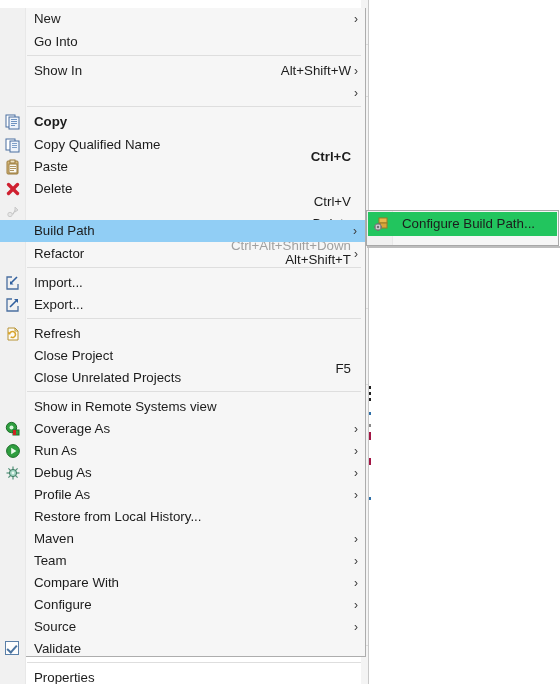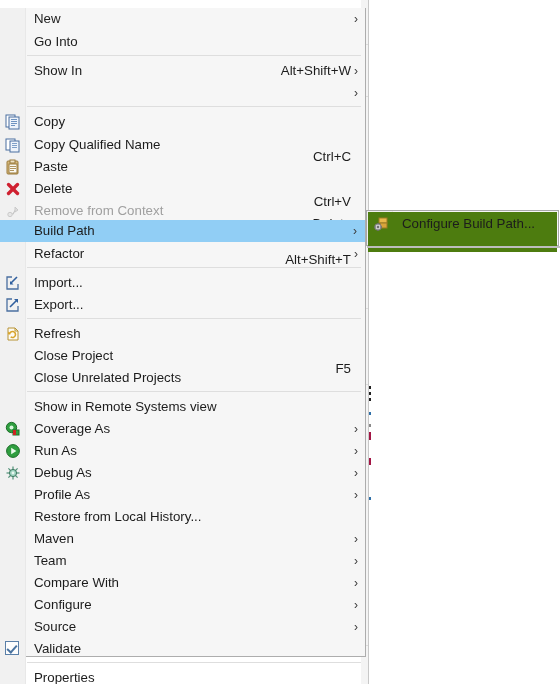--- a/index.html
+++ b/index.html
@@ -176,22 +176,22 @@
   #submenu-shadow {
     position: absolute;
     left: 367px; top: 246px;
     width: 193px; height: 2px;
     background: #bdbdbd;
   }
   #submenu-item {
     position: absolute;
     left: 1px; top: 1px;
     width: 189px;
-    height: 40px;
-    background: #4d7c0f;
+    height: 24px;
+    background: #22c55e;
     box-sizing: border-box;
   }
   #submenu-item .mi-icon {
     position: absolute;
     left: 5px; top: 4px;
     width: 16px; height: 16px;
   }
   #submenu-item .mi-label {
     position: absolute;
     left: 34px; top: 0;
@@ -236,21 +236,21 @@
         <span class="mi-label">Go Into</span>
       </div>
       <div class="menu-item" style="top: 52px; text-decoration: underline;">
         <span class="mi-label">Show In</span>
         <span class="mi-accel" style="right: 15px;">Alt+Shift+W</span>
         <span class="mi-arrow">›</span>
       </div>
       <div class="menu-item" style="top: 74px;">
         <span class="mi-arrow">›</span>
       </div>
-      <div class="menu-item no-arrow" style="top: 103px;">
+      <div class="menu-item no-arrow" style="top: 103px; font-weight: bold;">
         <span class="mi-icon">
           <svg width="16" height="16" viewBox="0 0 16 16">
             <rect x="1" y="1" width="9" height="12" fill="#fff" stroke="#4a6fa0"></rect>
             <rect x="4" y="3" width="10" height="12" fill="#eef3fa" stroke="#4a6fa0"></rect>
             <g fill="#6f93c0">
               <rect x="6" y="5" width="6" height="1"></rect>
               <rect x="6" y="7" width="6" height="1"></rect>
               <rect x="6" y="9" width="6" height="1"></rect>
               <rect x="6" y="11" width="4" height="1"></rect>
             </g>
@@ -302,21 +302,21 @@
         <span class="mi-accel">Delete</span>
       </div>
       <div class="menu-item disabled no-arrow" style="top: 192px;">
         <span class="mi-icon">
           <svg width="16" height="16" viewBox="0 0 16 16" opacity="0.45">
             <path d="M3 11 L8 11 L11 6" stroke="#8a8a8a" stroke-width="1.2" fill="none"></path>
             <circle cx="5" cy="11.5" r="2.2" fill="#d9d9d9" stroke="#9a9a9a"></circle>
             <path d="M10 4 L13 7 L10 9 Z" fill="#c8c8c8" stroke="#9a9a9a"></path>
           </svg>
         </span>
-        <span class="mi-label">Remove from Context</span>
+        <span class="mi-accel">Ctrl+Alt+Shift+Down</span>
       </div>
       <div class="menu-item selected" style="top: 212px;">
         <span class="mi-label">Build Path</span>
         <span class="mi-arrow">›</span>
       </div>
       <div class="menu-item" style="top: 235px;">
         <span class="mi-label">Refactor</span>
         <span class="mi-accel" style="right: 15px; margin-top: 6px;">Alt+Shift+T</span>
         <span class="mi-arrow">›</span>
       </div>

